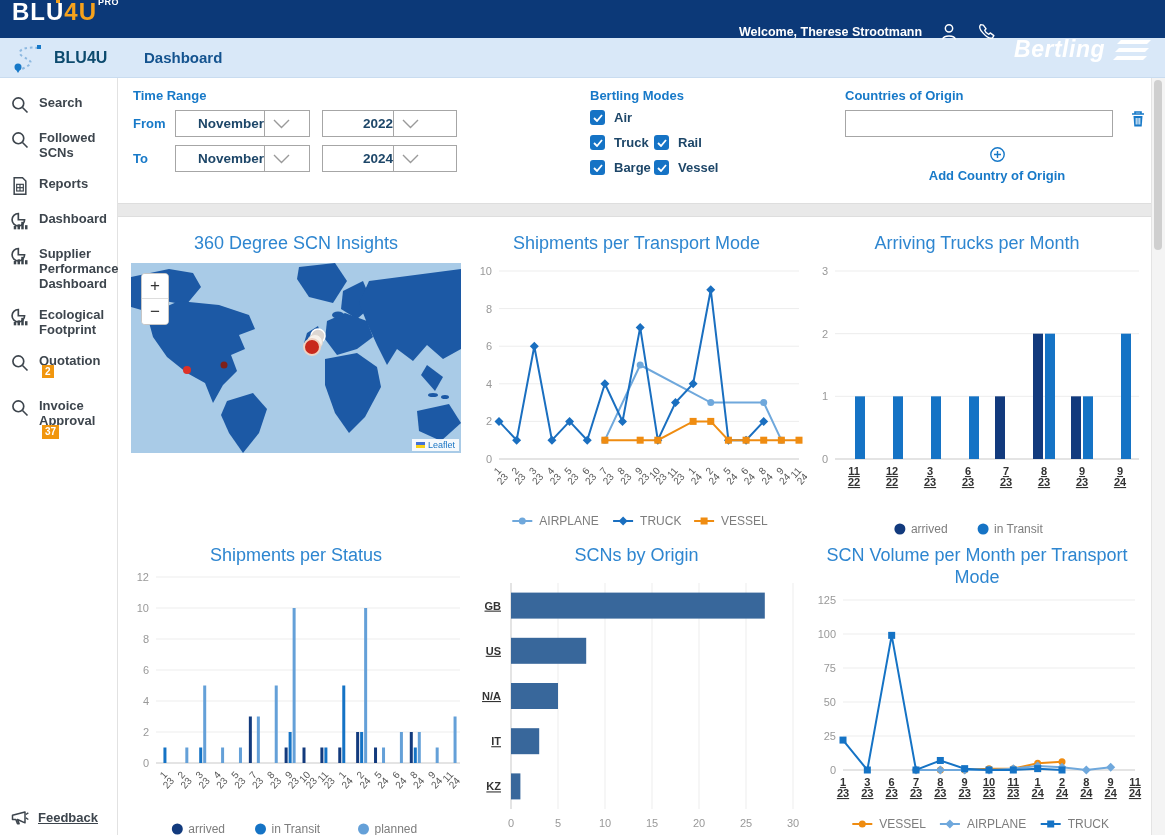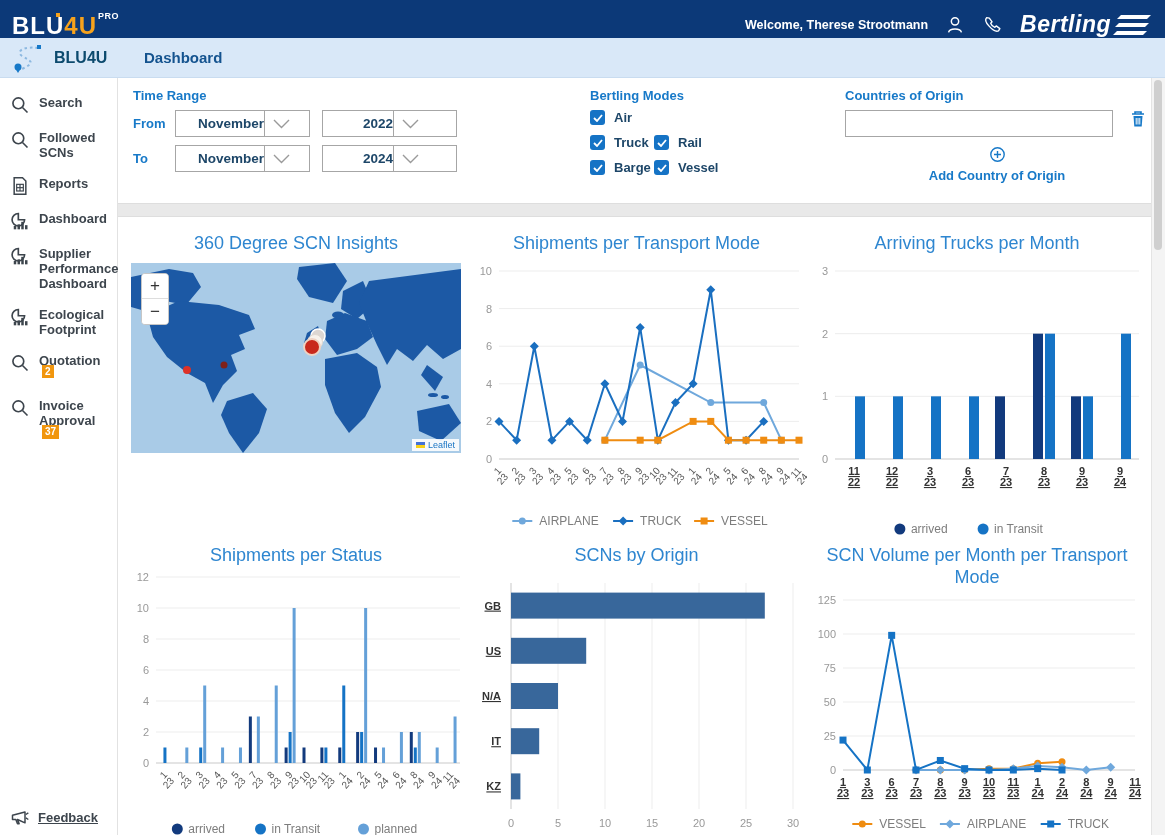--- a/index.html
+++ b/index.html
@@ -1,28 +1,28 @@
 <!DOCTYPE html>
 <html><head>
 <meta charset="utf-8">
 <style>
   html,body{margin:0;padding:0;}
   body{width:1165px;height:835px;overflow:hidden;background:#fff;
        font-family:"Liberation Sans",sans-serif;-webkit-font-smoothing:antialiased;}
   
-  .topbar{height:38px;background:#0c3978;display:flex;align-items:flex-end;color:#fff;padding:0 12px;box-sizing:border-box;}
+  .topbar{height:38px;background:#0c3978;display:flex;align-items:flex-start;color:#fff;padding:0 12px;box-sizing:border-box;}
   .logo{position:relative;font-weight:bold;font-size:24px;letter-spacing:1px;line-height:1;}
   .logo .lg-main{color:#fff;}
   .logo .lg-accent{color:#f6a21c;}
   .logo .lg-sup{font-size:9px;color:#fff;vertical-align:top;position:relative;top:-2px;margin-left:1px;letter-spacing:.5px;}
   .logo .lg-dot{position:absolute;left:44px;top:-1px;width:4px;height:4px;background:#f6a21c;}
   .topbar-right{margin-left:auto;display:flex;align-items:center;gap:16px;}
   .welcome{font-size:12.5px;font-weight:bold;}
   .hicon{display:flex;align-items:center;}
-  .brand{display:flex;align-items:center;}
+  .brand{display:flex;align-items:center;gap:6px;margin-top:36px;}
   .brand-name{font-style:italic;font-weight:bold;font-size:23px;letter-spacing:.5px;}
   
   .navbar{height:40px;background:#d9e8f8;display:flex;align-items:center;border-bottom:1px solid #c9dcf0;box-sizing:border-box;}
   .nav-app{display:flex;align-items:center;gap:8px;padding-left:10px;width:108px;}
   .nav-app-label{color:#0c4a6e;font-weight:bold;font-size:16px;}
   .nav-item{color:#14538f;font-weight:bold;font-size:15px;margin-left:26px;}
   
   .layout{display:flex;height:757px;}
   .sidebar{width:118px;box-sizing:border-box;border-right:1px solid #e2e2e2;padding-top:10px;position:relative;flex:none;}
   .sb-item{display:flex;align-items:flex-start;gap:9px;padding:8px 4px 8px 10px;color:#3d454d;font-size:13px;line-height:1.15;cursor:pointer;}

